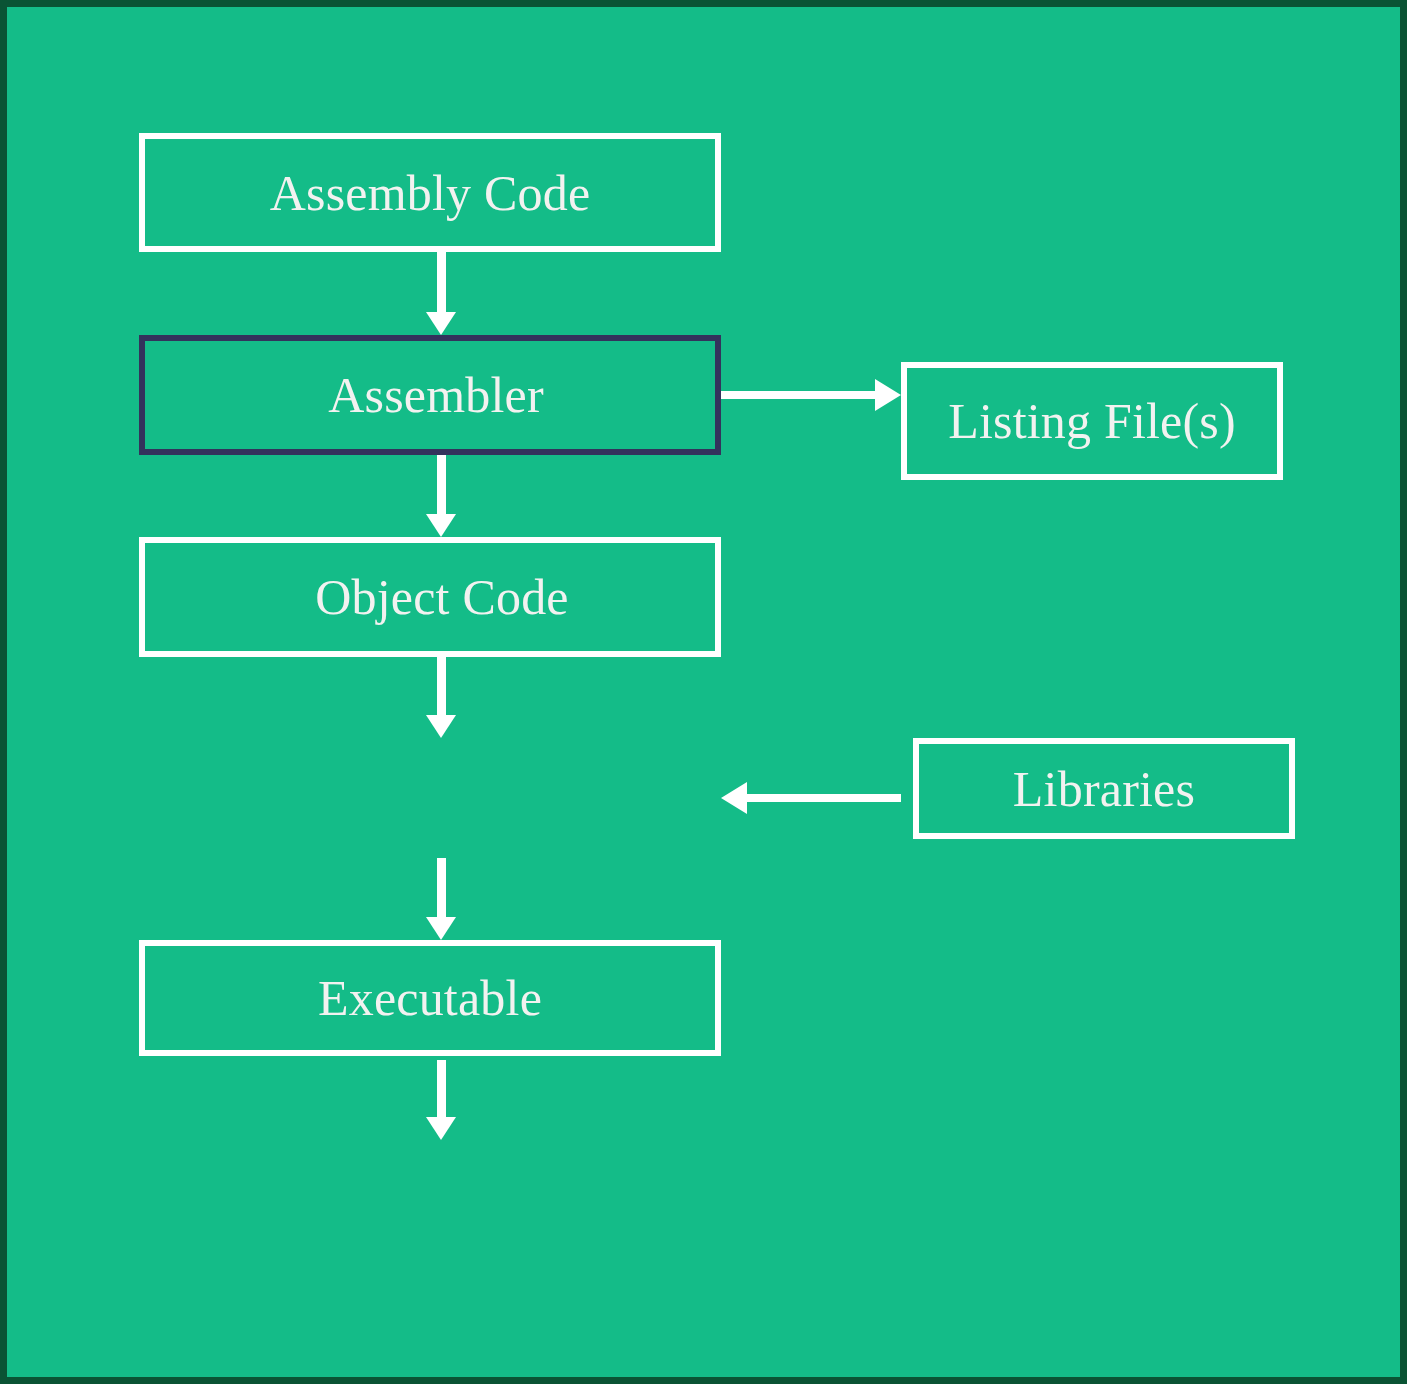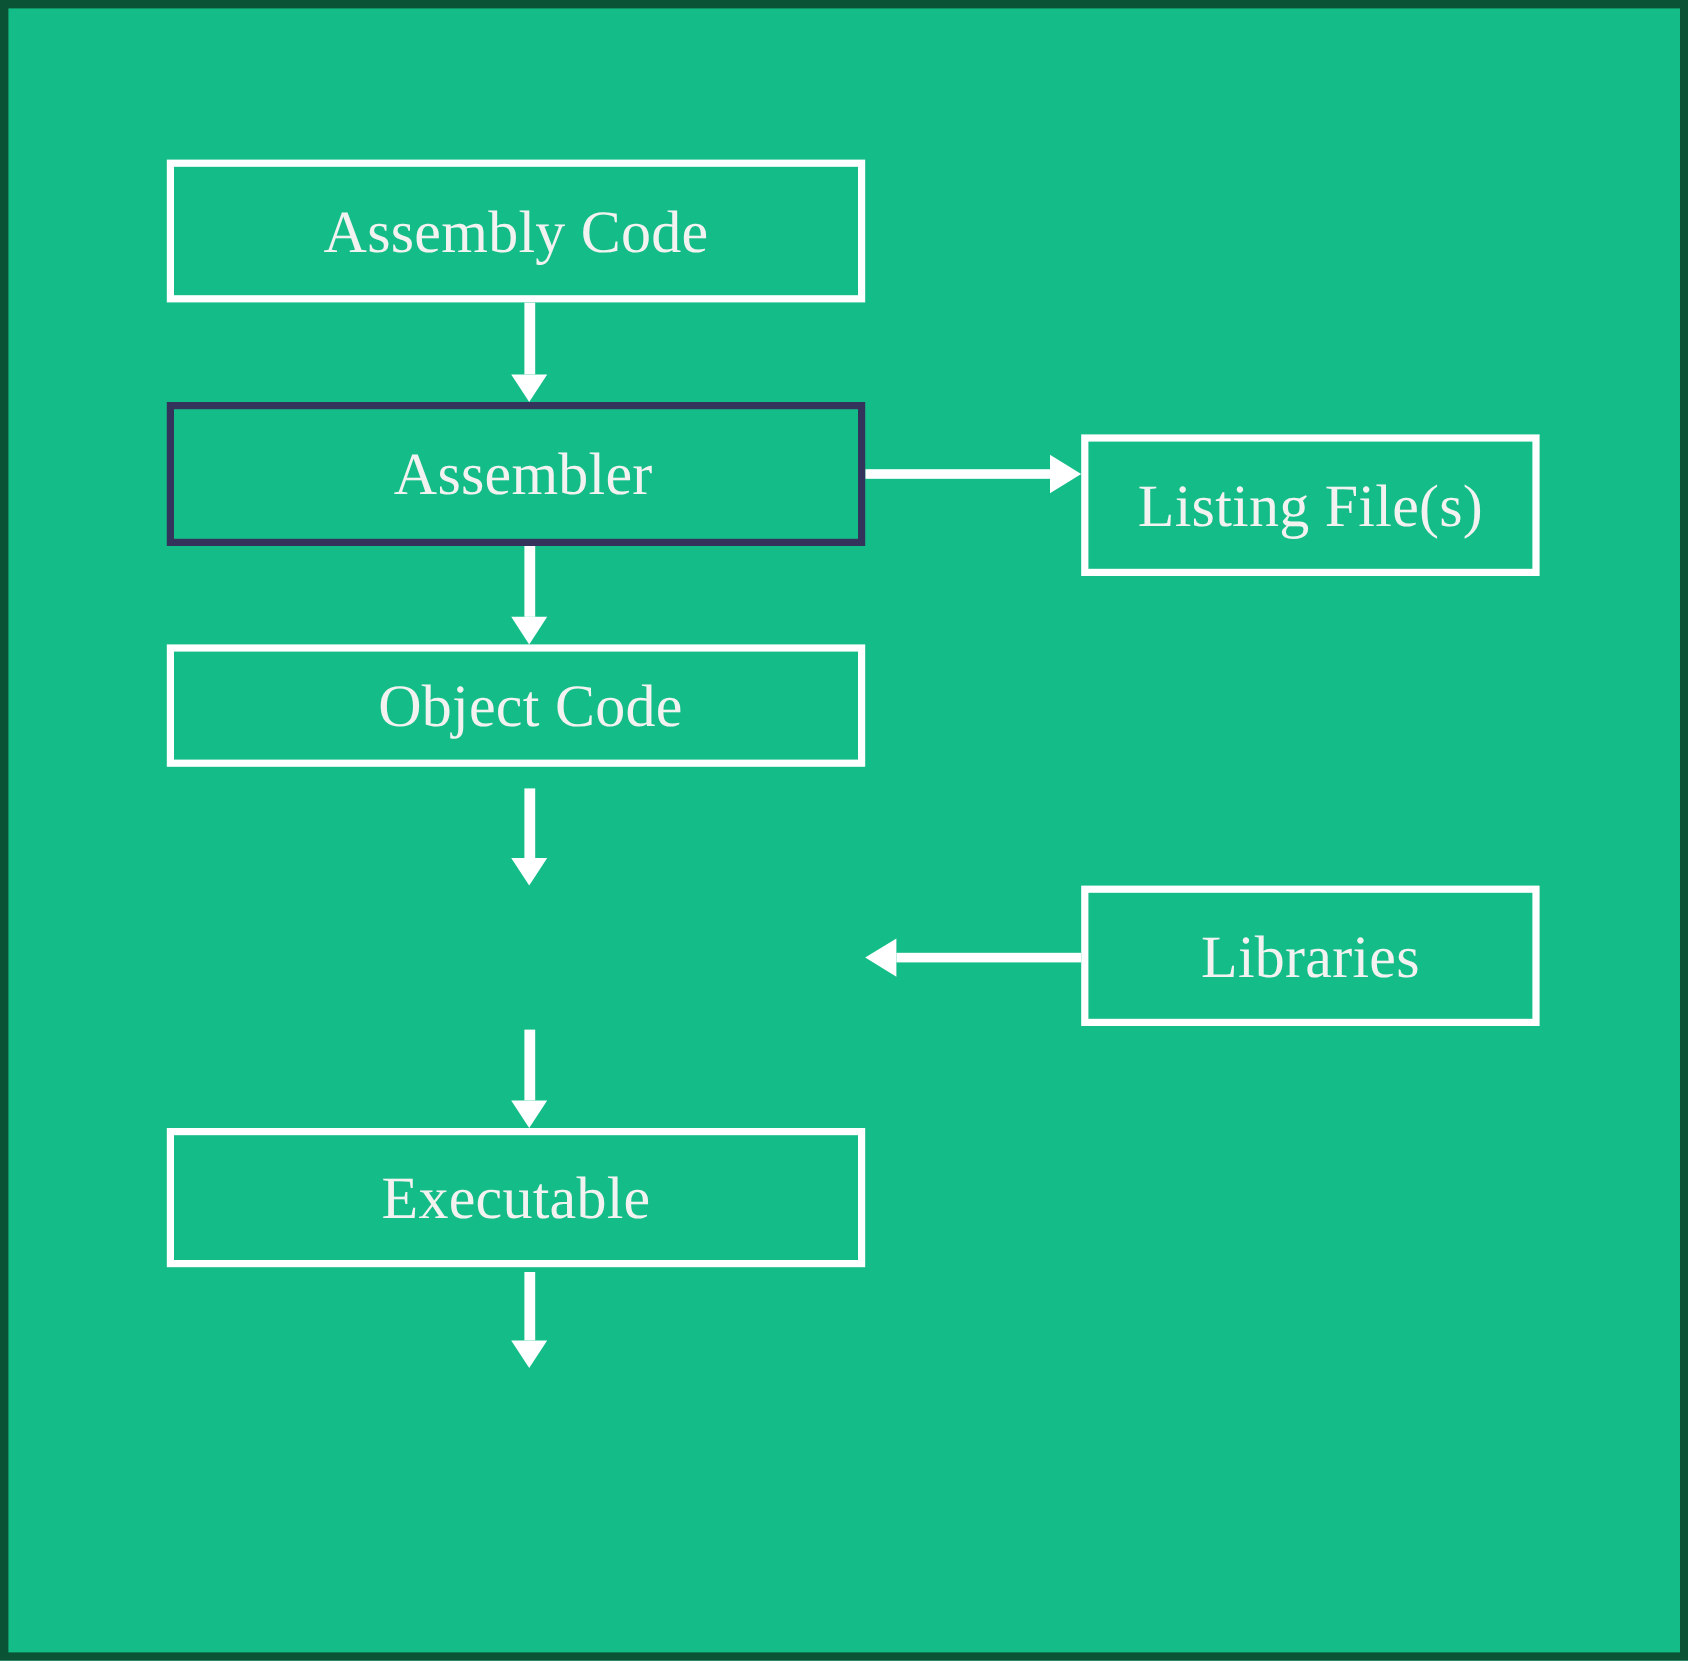--- a/index.html
+++ b/index.html
@@ -33,27 +33,27 @@
   }
   .node.plain  { border: 6px solid #ffffff; }
   .node.accent { border: 6px solid #33335c; }
 
   
   .col-main { left: 132px; width: 582px; }
   .col-side { left: 894px; width: 382px; }
 
   .n-assembly   { top: 126px;  height: 119px; }
   .n-assembler  { top: 328px;  height: 120px; padding-left: 12px; }
-  .n-object     { top: 530px;  height: 102px; padding-left: 24px; }
+  .n-object     { top: 530px;  height: 120px; padding-left: 24px; }
   .n-linker     { top: 731px;  height: 120px; }
   .n-exec       { top: 933px;  height: 116px; }
   .n-mcu        { top: 1133px; height: 120px; }
 
   .n-listing    { top: 330px;  height: 118px; margin-top: 25px; }
-  .n-libraries  { top: 731px;  height: 117px; }
+  .n-libraries  { top: 731px;  height: 101px; margin-left: 12px; }
 
   
   .arrow {
     position: absolute;
     z-index: 2;
   }
   .arrow .shaft {
     position: absolute;
     background: #ffffff;
   }

